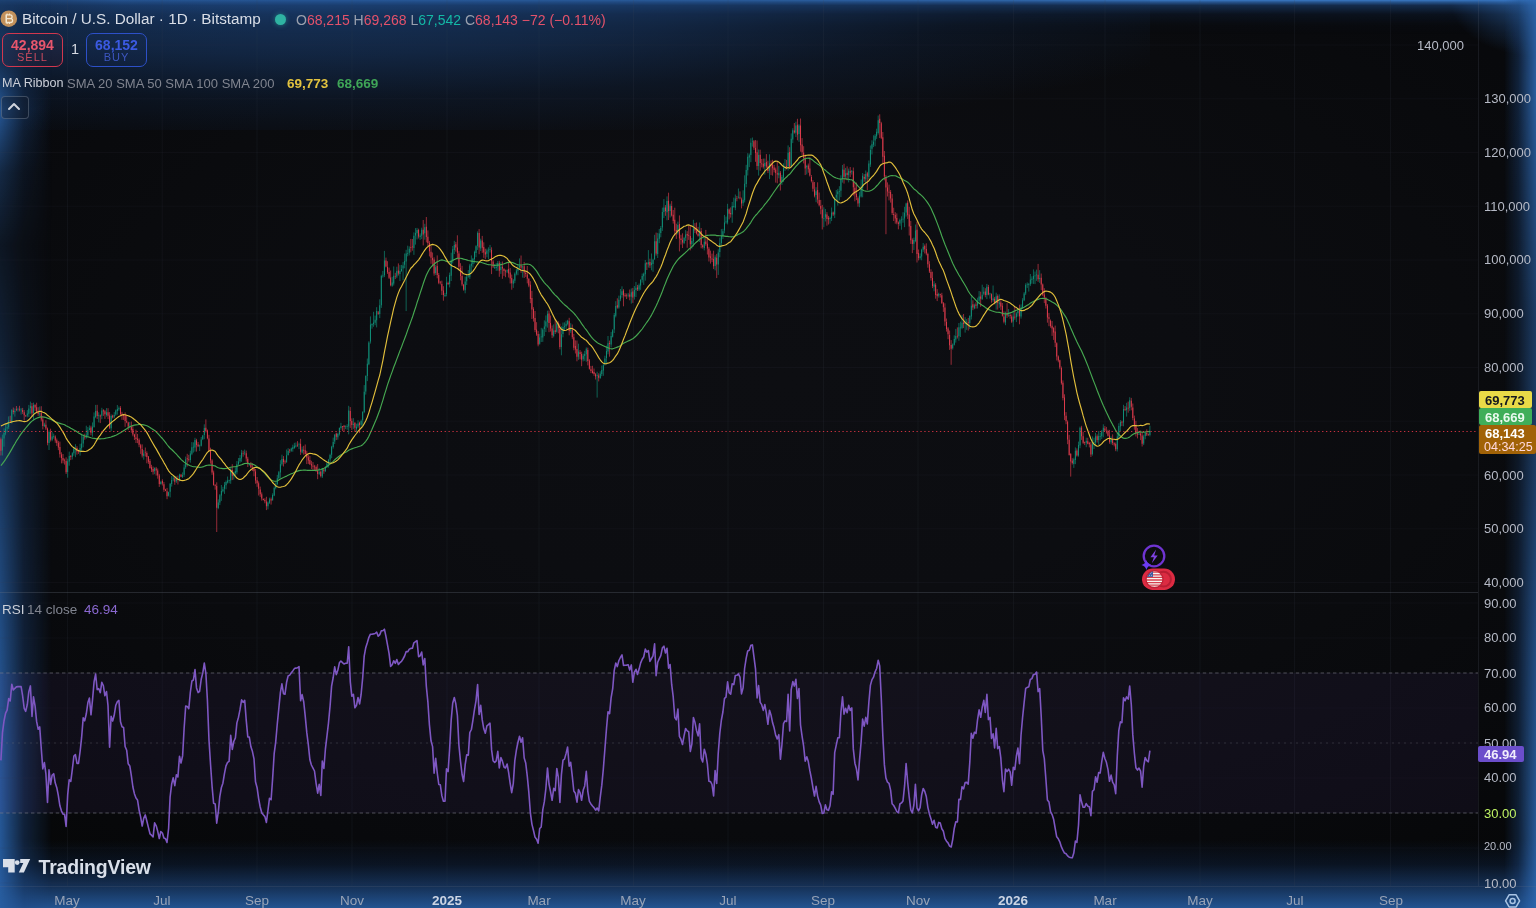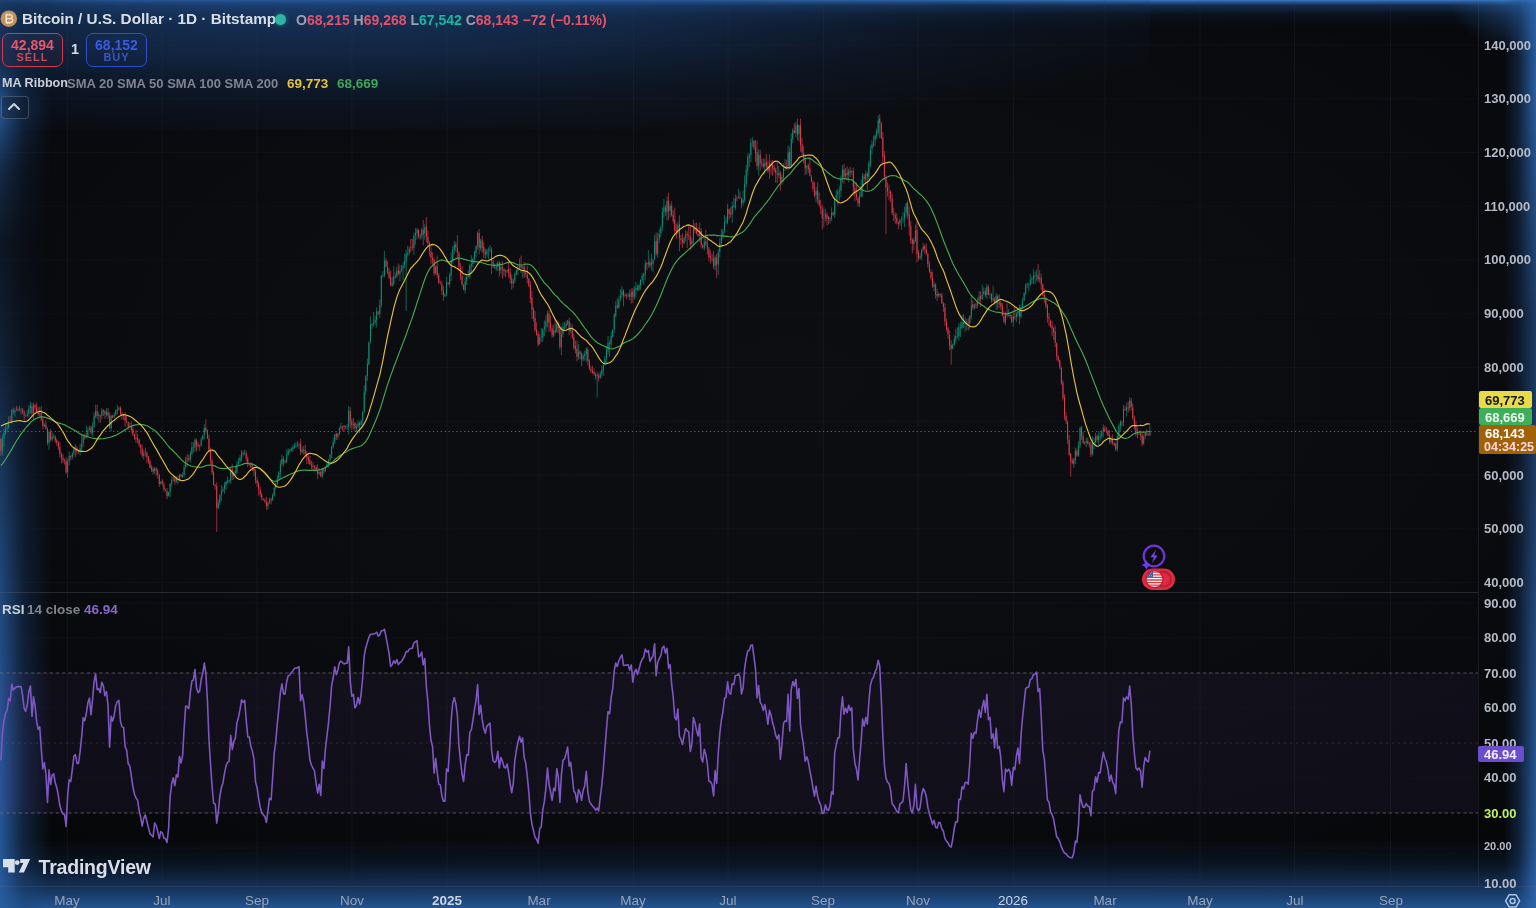--- a/index.html
+++ b/index.html
@@ -17,21 +17,21 @@
 .glowbot{left:0;top:840px;width:1536px;height:68px;
   background:linear-gradient(0deg, rgba(37,90,156,0.92) 0%, rgba(30,74,134,0.6) 32%, rgba(18,50,97,0.28) 64%, rgba(18,50,97,0) 100%);}
 .glowright{left:1504px;top:0;width:32px;height:908px;
   background:linear-gradient(270deg, rgba(46,104,176,0.9) 0%, rgba(30,75,135,0.38) 55%, rgba(30,75,135,0) 100%);
   -webkit-mask-image:linear-gradient(180deg, rgba(0,0,0,0.95) 0%, rgba(0,0,0,1) 10%, rgba(0,0,0,0.6) 35%, rgba(0,0,0,0.58) 50%, rgba(0,0,0,0.8) 72%, rgba(0,0,0,1) 100%);
   mask-image:linear-gradient(180deg, rgba(0,0,0,0.95) 0%, rgba(0,0,0,1) 10%, rgba(0,0,0,0.6) 35%, rgba(0,0,0,0.58) 50%, rgba(0,0,0,0.8) 72%, rgba(0,0,0,1) 100%);}
 .glowleft{left:0;top:0;width:52px;height:908px;
   background:linear-gradient(90deg, rgba(40,94,162,0.95) 0%, rgba(30,72,130,0.42) 46%, rgba(30,72,130,0) 100%);
   -webkit-mask-image:linear-gradient(180deg, rgba(0,0,0,0.2) 0%, rgba(0,0,0,0.35) 7%, rgba(0,0,0,0.95) 12%, rgba(0,0,0,0.4) 19%, rgba(0,0,0,0.16) 27%, rgba(0,0,0,0.3) 40%, rgba(0,0,0,0.55) 50%, rgba(0,0,0,0.72) 60%, rgba(0,0,0,0.85) 70%, rgba(0,0,0,0.95) 82%, rgba(0,0,0,1) 100%);
   mask-image:linear-gradient(180deg, rgba(0,0,0,0.2) 0%, rgba(0,0,0,0.35) 7%, rgba(0,0,0,0.95) 12%, rgba(0,0,0,0.4) 19%, rgba(0,0,0,0.16) 27%, rgba(0,0,0,0.3) 40%, rgba(0,0,0,0.55) 50%, rgba(0,0,0,0.72) 60%, rgba(0,0,0,0.85) 70%, rgba(0,0,0,0.95) 82%, rgba(0,0,0,1) 100%);}
-.txt{white-space:nowrap;font-weight:bold;}
+.txt{white-space:nowrap;}
 svg{position:absolute;left:0;top:0;}
 </style></head>
 <body>
 <div id="stage">
 <div class="bgc"></div>
 <div class="glowtop"></div>
     <div class="glowtop2"></div>
     <div class="glowtr"></div>
     <div class="glowbot"></div>
     <div class="glowright"></div>
@@ -88,21 +88,21 @@
 <div class="txt" style="left:67px;top:76px;font-size:13px;color:#80848f">SMA 20 SMA 50 SMA 100 SMA 200</div>
 <div class="txt" style="left:287px;top:76px;font-size:13.5px;font-weight:bold;color:#e3c33f">69,773</div>
 <div class="txt" style="left:337px;top:76px;font-size:13.5px;font-weight:bold;color:#3fa557">68,669</div>
 <div style="left:1px;top:96px;width:26px;height:21px;border:1px solid rgba(150,160,180,0.35);border-radius:4px;background:rgba(18,24,34,0.35)"></div>
 <svg width="26" height="21" style="left:1px;top:96px">
       <path d="M8 13l5-5 5 5" stroke="#cfd3dc" stroke-width="2" fill="none" stroke-linecap="round" stroke-linejoin="round"></path>
     </svg>
 <div class="txt" style="left:2px;top:602px;font-size:13.5px;color:#cbcfd8">RSI</div>
 <div class="txt" style="left:27px;top:602px;font-size:13.5px;color:#80848f">14 close</div>
 <div class="txt" style="left:84px;top:602px;font-size:13.5px;color:#8a68d0">46.94</div>
-<div class="txt" style="left:1484px;top:38px;font-size:13px;color:#b6bac6">140,000</div>
+<div class="txt" style="left:1417px;top:38px;font-size:13px;color:#b6bac6">140,000</div>
 <div class="txt" style="left:1484px;top:91px;font-size:13px;color:#b6bac6">130,000</div>
 <div class="txt" style="left:1484px;top:145px;font-size:13px;color:#b6bac6">120,000</div>
 <div class="txt" style="left:1484px;top:199px;font-size:13px;color:#b6bac6">110,000</div>
 <div class="txt" style="left:1484px;top:252px;font-size:13px;color:#b6bac6">100,000</div>
 <div class="txt" style="left:1484px;top:306px;font-size:13px;color:#b6bac6">90,000</div>
 <div class="txt" style="left:1484px;top:360px;font-size:13px;color:#b6bac6">80,000</div>
 <div class="txt" style="left:1484px;top:468px;font-size:13px;color:#b6bac6">60,000</div>
 <div class="txt" style="left:1484px;top:521px;font-size:13px;color:#b6bac6">50,000</div>
 <div class="txt" style="left:1484px;top:575px;font-size:13px;color:#b6bac6">40,000</div>
 <div class="txt" style="left:1484px;top:596px;font-size:13px;color:#b6bac6">90.00</div>
@@ -130,21 +130,21 @@
 <div class="txt" style="left:42px;top:893px;width:50px;text-align:center;font-size:13.5px;color:#98a3b6;font-weight:normal">May</div>
 <div class="txt" style="left:137px;top:893px;width:50px;text-align:center;font-size:13.5px;color:#98a3b6;font-weight:normal">Jul</div>
 <div class="txt" style="left:232px;top:893px;width:50px;text-align:center;font-size:13.5px;color:#98a3b6;font-weight:normal">Sep</div>
 <div class="txt" style="left:327px;top:893px;width:50px;text-align:center;font-size:13.5px;color:#98a3b6;font-weight:normal">Nov</div>
 <div class="txt" style="left:422px;top:893px;width:50px;text-align:center;font-size:13.5px;color:#ccd5e4;font-weight:bold">2025</div>
 <div class="txt" style="left:514px;top:893px;width:50px;text-align:center;font-size:13.5px;color:#98a3b6;font-weight:normal">Mar</div>
 <div class="txt" style="left:608px;top:893px;width:50px;text-align:center;font-size:13.5px;color:#98a3b6;font-weight:normal">May</div>
 <div class="txt" style="left:703px;top:893px;width:50px;text-align:center;font-size:13.5px;color:#98a3b6;font-weight:normal">Jul</div>
 <div class="txt" style="left:798px;top:893px;width:50px;text-align:center;font-size:13.5px;color:#98a3b6;font-weight:normal">Sep</div>
 <div class="txt" style="left:893px;top:893px;width:50px;text-align:center;font-size:13.5px;color:#98a3b6;font-weight:normal">Nov</div>
-<div class="txt" style="left:988px;top:893px;width:50px;text-align:center;font-size:13.5px;color:#ccd5e4;font-weight:normal">2026</div>
+<div class="txt" style="left:988px;top:893px;width:50px;text-align:center;font-size:13.5px;color:#ccd5e4;font-weight:bold">2026</div>
 <div class="txt" style="left:1080px;top:893px;width:50px;text-align:center;font-size:13.5px;color:#98a3b6;font-weight:normal">Mar</div>
 <div class="txt" style="left:1175px;top:893px;width:50px;text-align:center;font-size:13.5px;color:#98a3b6;font-weight:normal">May</div>
 <div class="txt" style="left:1270px;top:893px;width:50px;text-align:center;font-size:13.5px;color:#98a3b6;font-weight:normal">Jul</div>
 <div class="txt" style="left:1366px;top:893px;width:50px;text-align:center;font-size:13.5px;color:#98a3b6;font-weight:normal">Sep</div>
 <svg width="170" height="26" style="left:3px;top:855px">
       <g fill="#d9dfe9">
         <path d="M0 4h11.7v13.6h-6.5V12.3H0z"></path>
         <circle cx="14.2" cy="7.6" r="2.4"></circle>
         <path d="M17.2 4h10l-6.3 13.6h-5.1l4.5-9.7h-3.1z"></path>
       </g>

